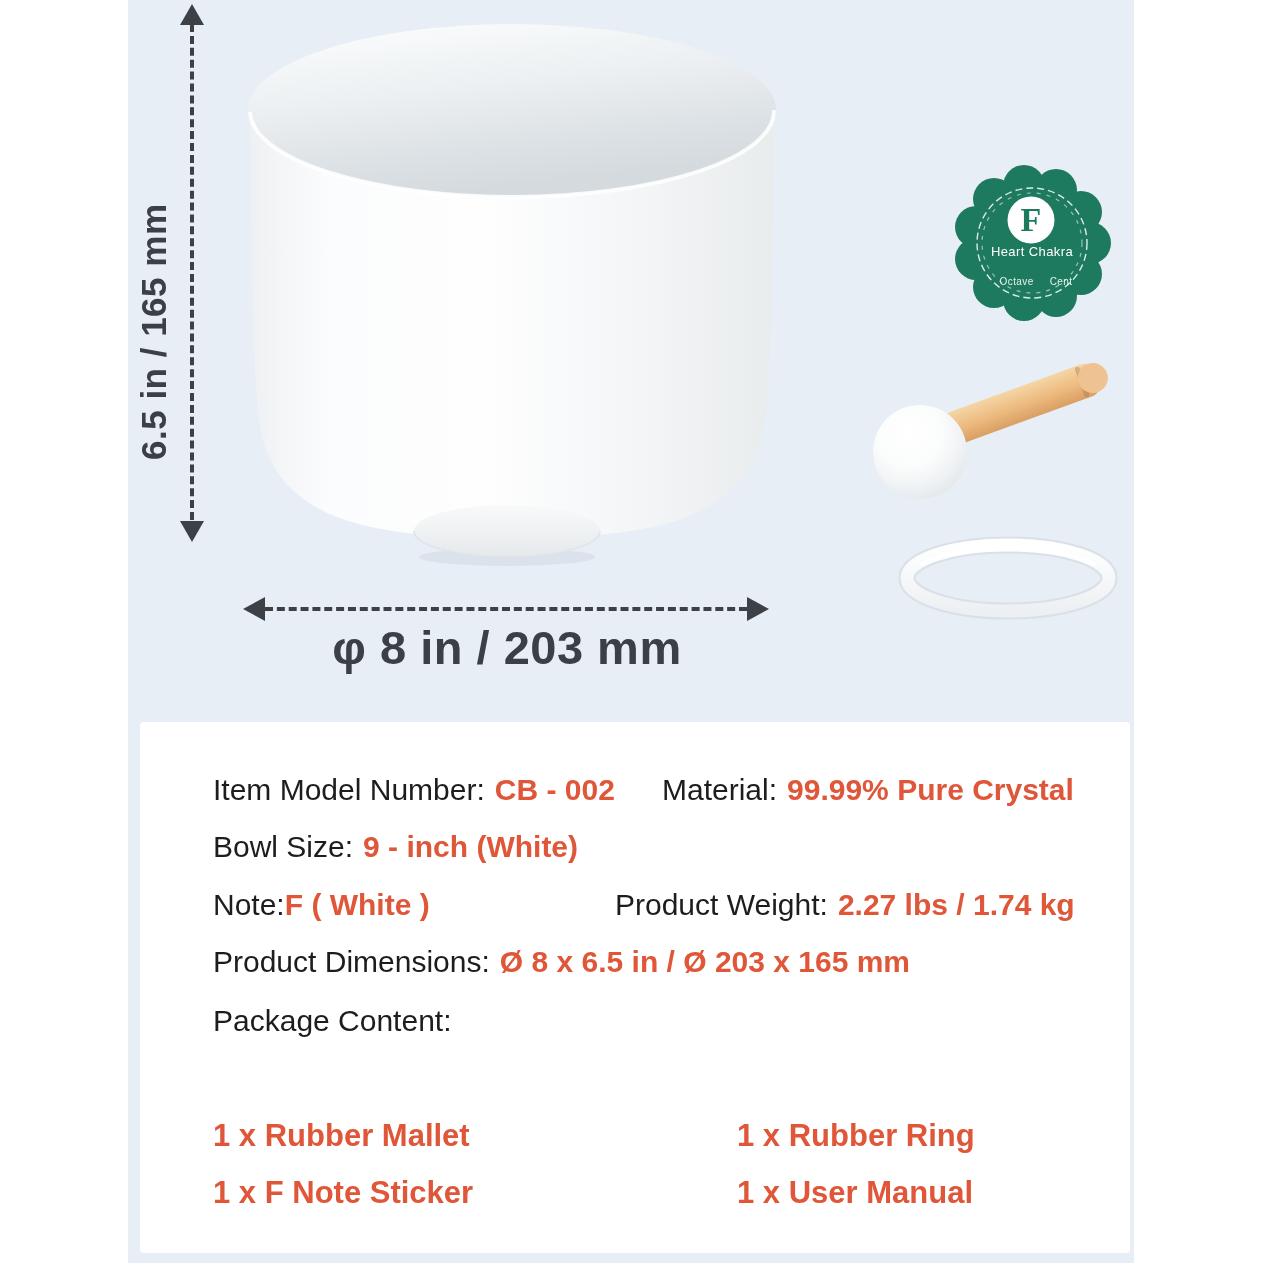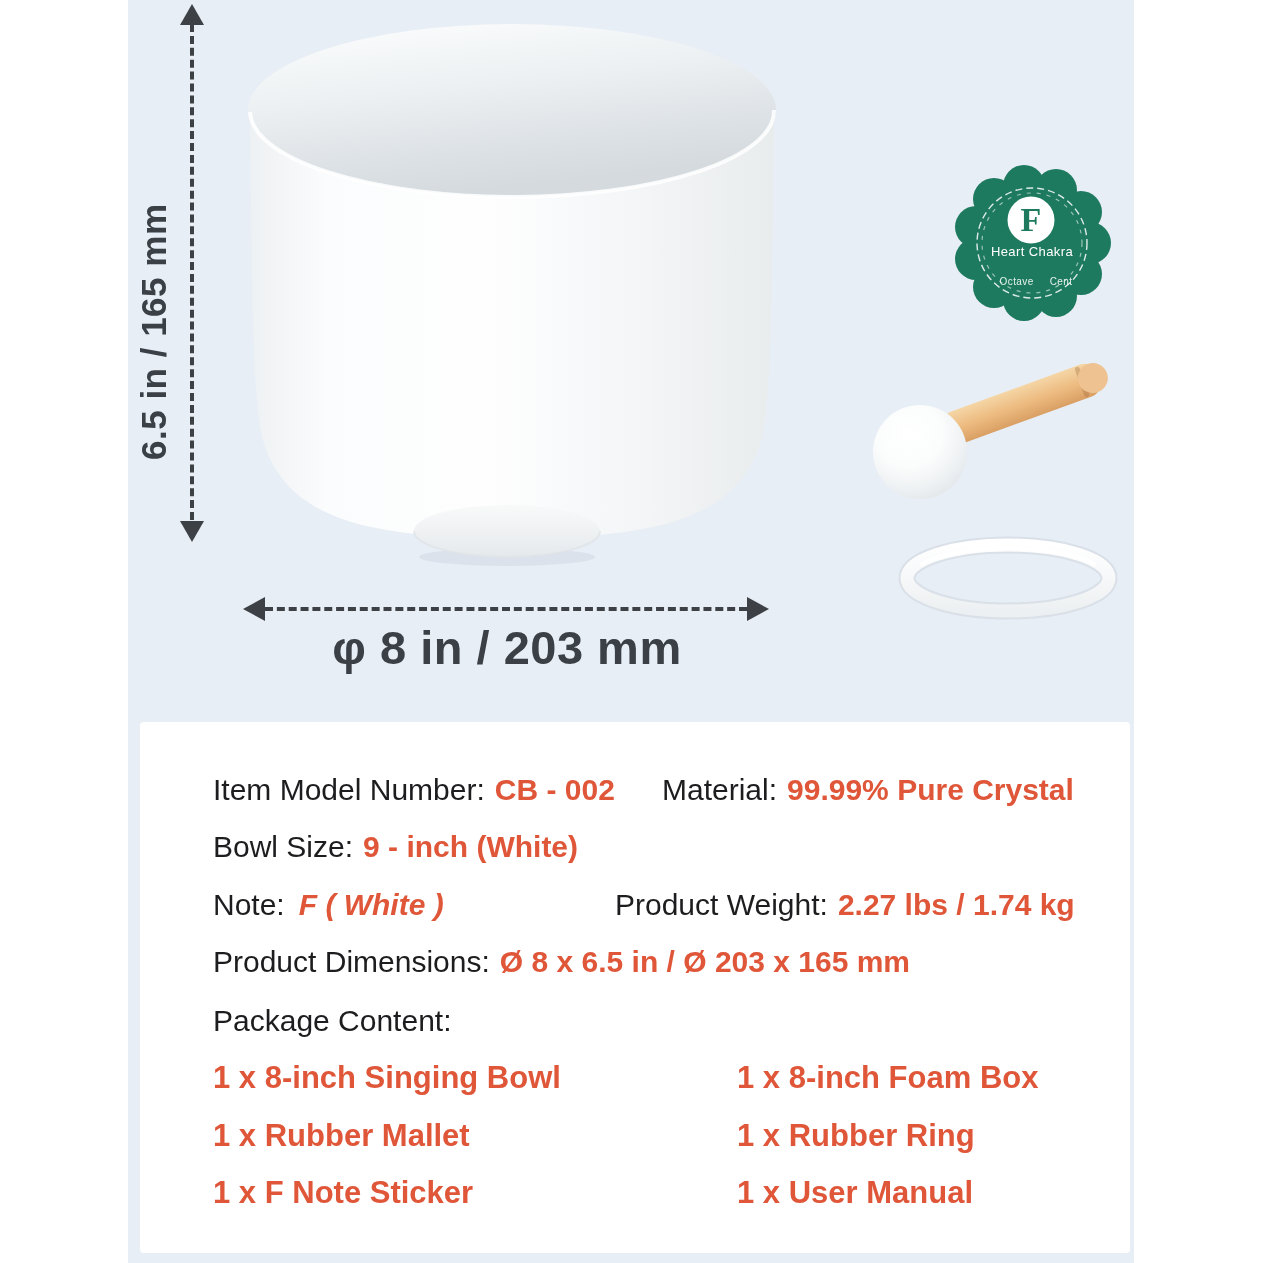--- a/index.html
+++ b/index.html
@@ -82,21 +82,21 @@
   
   .card {
     position: absolute; left: 140px; top: 722px; width: 990px; height: 531px;
     background: #ffffff; border-radius: 4px;
   }
   .row {
     position: absolute; left: 73px; right: 20px; height: 38px;
     font-size: 30px; color: #1D1D1F; white-space: nowrap; line-height: 38px;
   }
   .val { color: #DF5639; font-weight: 700; margin-left: 10px; }
-  .val-wide-gap { margin-left: 14px; font-style: italic; }
+  .val-wide-gap { margin-left: 0; }
   .col2 { position: absolute; top: 0; }
   .pkg { color: #DF5639; font-weight: 700; font-size: 31px; }
 </style>
 </head>
 <body>
 
 <div class="page">
 
   <div class="blue-panel"></div>
 
@@ -230,24 +230,20 @@
     </div>
 
     <div class="row" style="top:221px">
       <span>Product Dimensions:</span><span class="val">Ø 8 x 6.5 in / Ø 203 x 165 mm</span>
     </div>
 
     <div class="row" style="top:280px">
       <span>Package Content:</span>
     </div>
 
-    <div class="row" style="top:337px">
-      <span class="pkg">1 x 8-inch Singing Bowl</span>
-      <span class="col2 pkg" style="left:524px">1 x 8-inch Foam Box</span>
-    </div>
 
     <div class="row" style="top:395px">
       <span class="pkg">1 x Rubber Mallet</span>
       <span class="col2 pkg" style="left:524px">1 x Rubber Ring</span>
     </div>
 
     <div class="row" style="top:452px">
       <span class="pkg">1 x F Note Sticker</span>
       <span class="col2 pkg" style="left:524px">1 x User Manual</span>
     </div>

